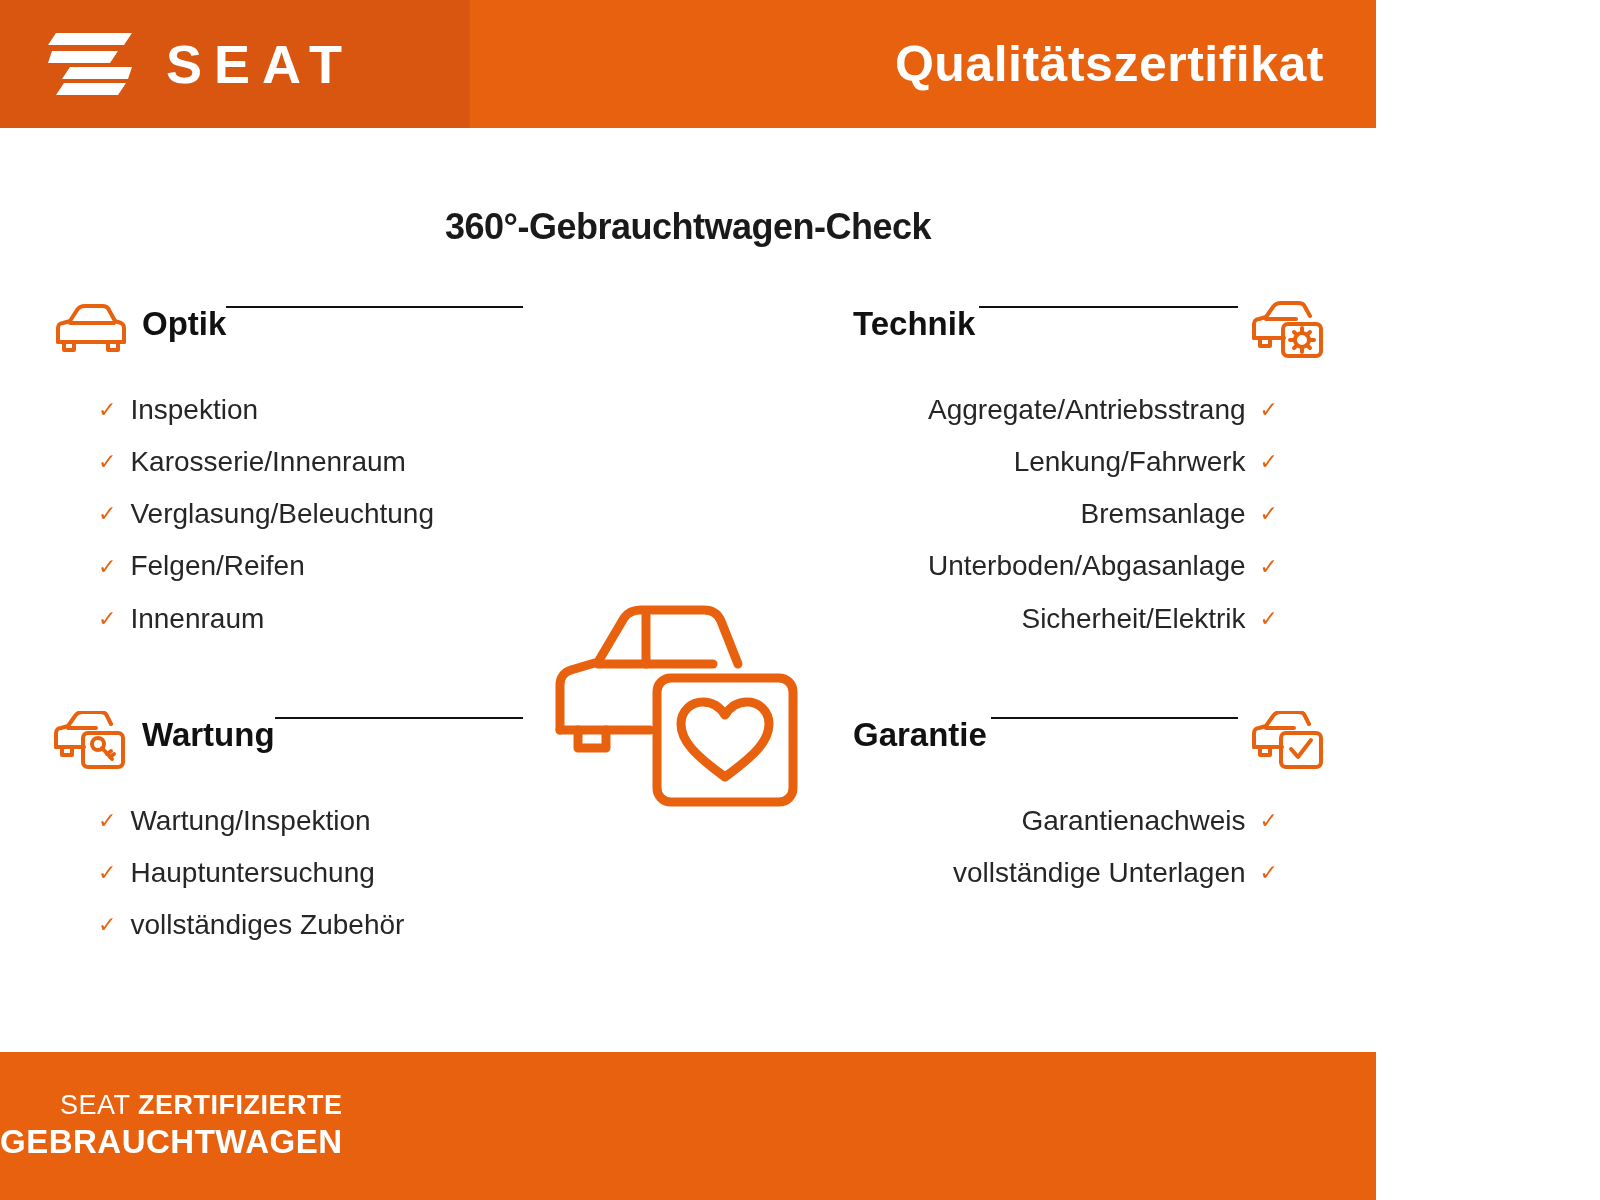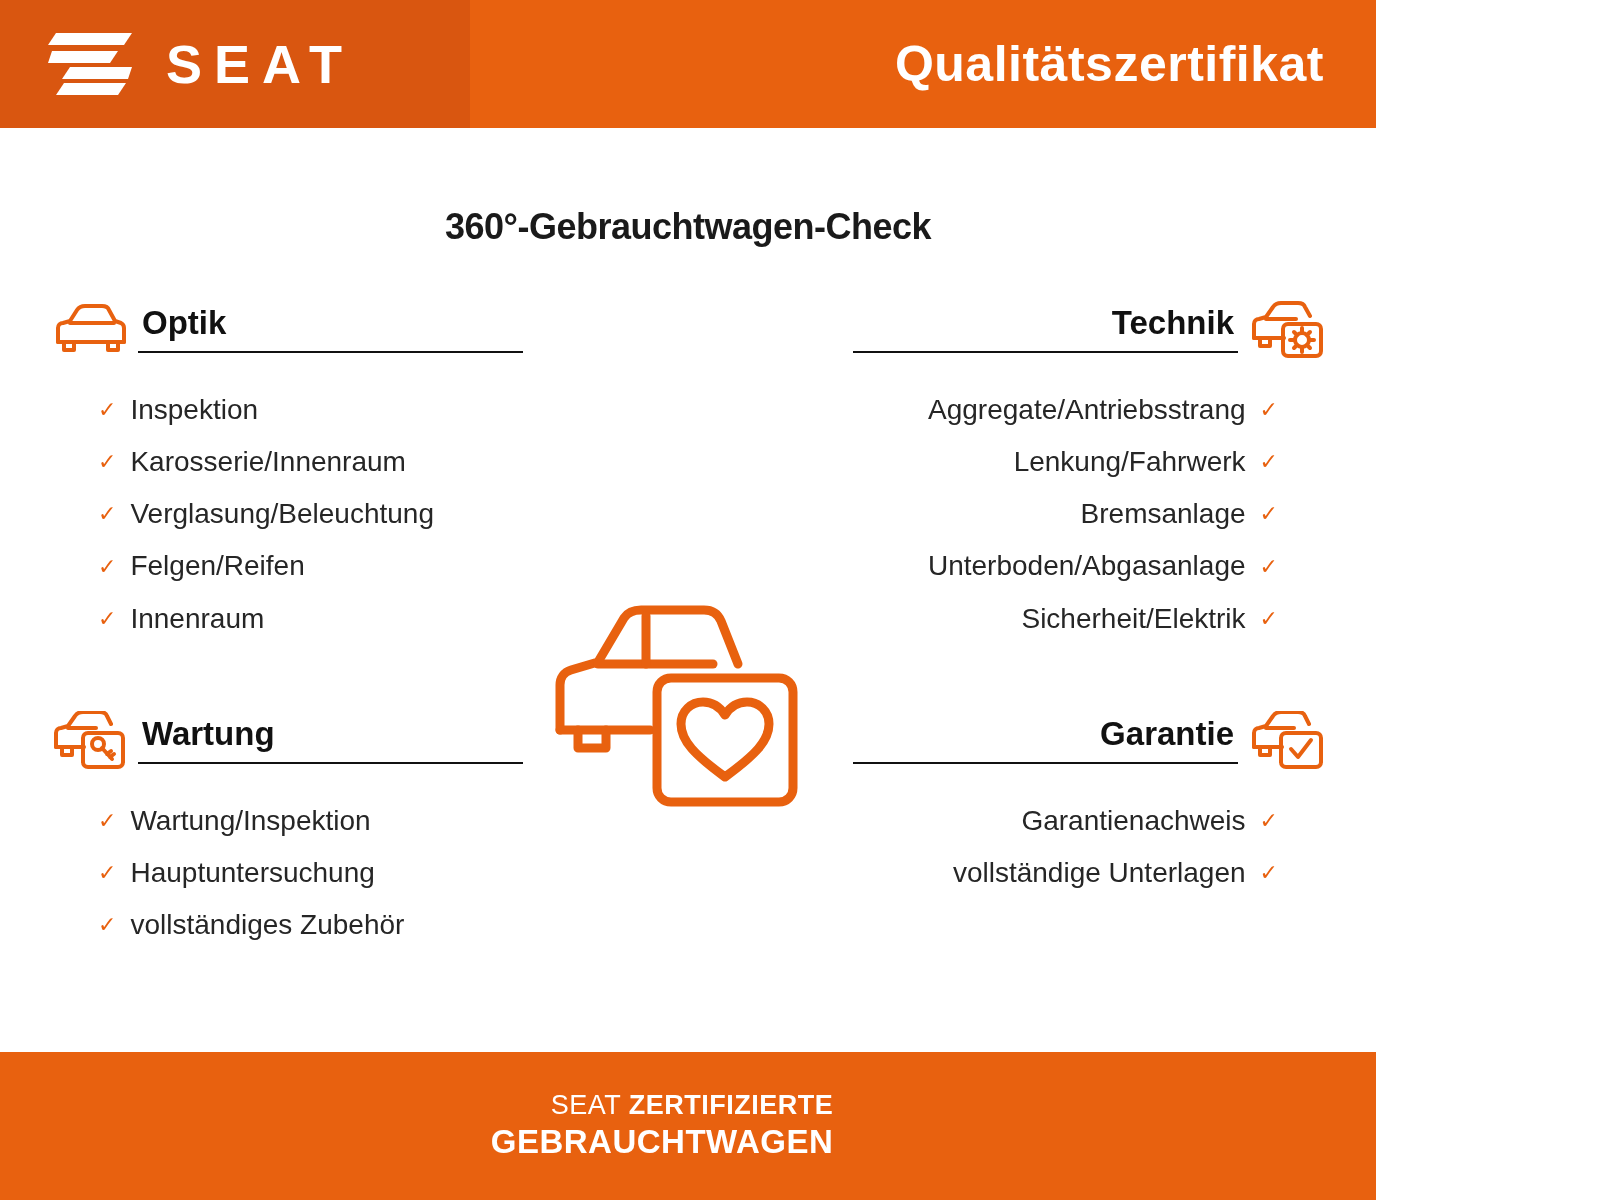--- a/index.html
+++ b/index.html
@@ -99,21 +99,21 @@
     width: 74px;
     height: 58px;
     flex: 0 0 74px;
     display: flex;
     align-items: center;
     justify-content: center;
   }
   .sec-title-wrap {
     flex: 1;
     display: flex;
-    flex-direction: column;
+    flex-direction: row;
   }
   .sec-title {
     font-size: 33px;
     font-weight: bold;
     color: #111111;
     line-height: 1.1;
     padding-bottom: 10px;
   }
   .section.left .sec-title { text-align: left; padding-left: 4px; }
   .section.right .sec-title { text-align: right; padding-right: 4px; }
@@ -160,21 +160,21 @@
   .row-gap-spacer { height: 66px; }
 
   
   .footer {
     position: relative;
     height: 148px;
     flex: 0 0 148px;
     background: #e8610f;
     display: flex;
     align-items: center;
-    justify-content: center;
+    justify-content: flex-start;
     padding-right: 52px;
   }
   .footer-claim {
     text-align: right;
     color: #ffffff;
     line-height: 1.22;
   }
   .footer-line1 { font-size: 27px; letter-spacing: 0.5px; }
   .footer-line1 .bold { font-weight: bold; }
   .footer-line2 { font-size: 33px; font-weight: bold; letter-spacing: 0.5px; }

